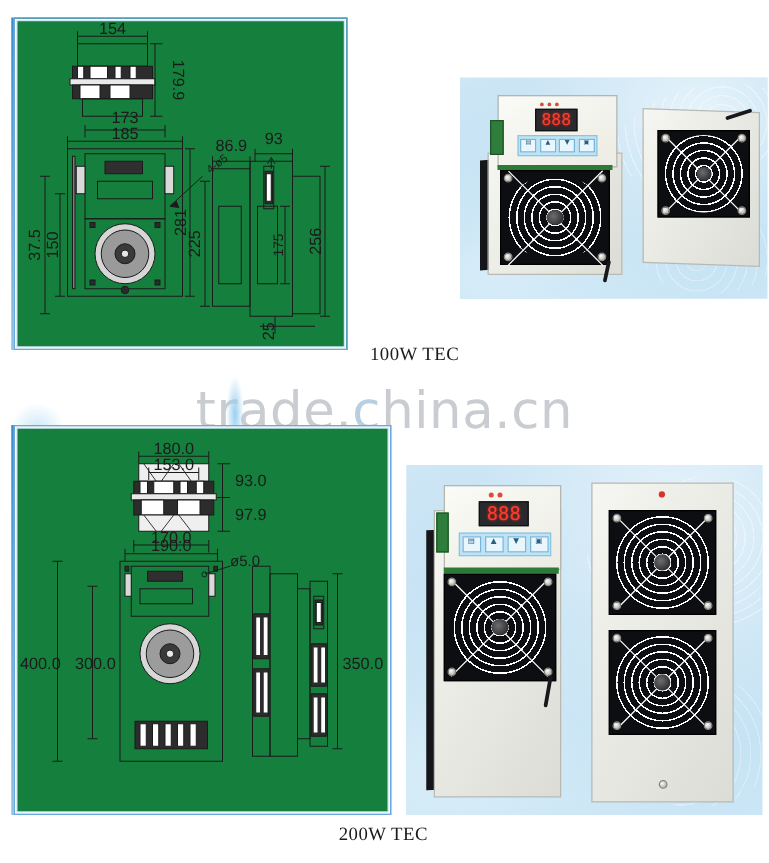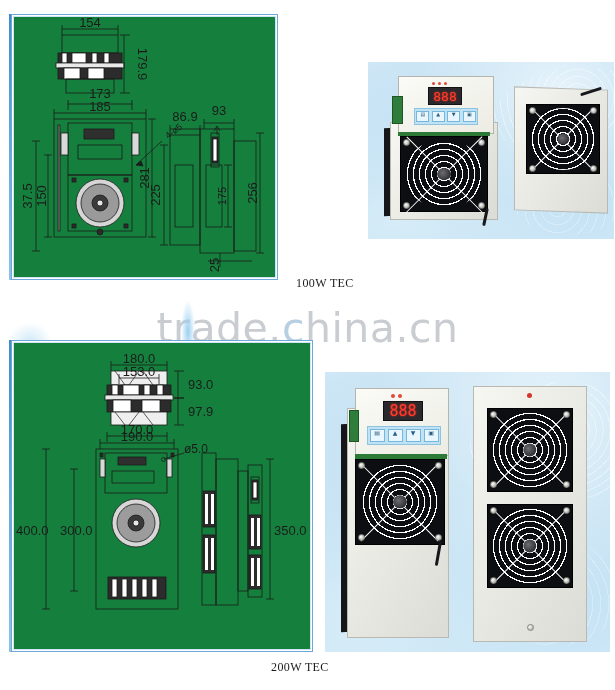--- a/index.html
+++ b/index.html
@@ -89,21 +89,21 @@
       #ffffff 0 1.2px, #0d0e11 1.2px 6px);}
   .fan .x1,.fan .x2{position:absolute;left:-12%;right:-12%;top:50%;height:1.4px;background:#fff;}
   .fan .x1{transform:rotate(45deg);} .fan .x2{transform:rotate(-45deg);}
   .fan .hub{position:absolute;left:50%;top:50%;width:16%;height:16%;
     transform:translate(-50%,-50%);border-radius:50%;
     background:radial-gradient(circle at 40% 40%,#6e6e70,#18181b);}
 
   
   .caption{
     position:absolute;font-family:"Liberation Serif",serif;
-    color:#1b1b1b;font-size:12px;letter-spacing:.4px;white-space:nowrap;
+    color:#1b1b1b;font-size:15px;letter-spacing:.4px;white-space:nowrap;
   }
 
   
   .watermark{
     position:absolute;left:0;right:0;top:304px;text-align:center;
     font-family:"DejaVu Sans",sans-serif;font-size:41px;letter-spacing:.5px;
     color:#c9cdd1;user-select:none;white-space:nowrap;
   }
   .watermark .hl{color:#b7cfe0;}
   .glow{

